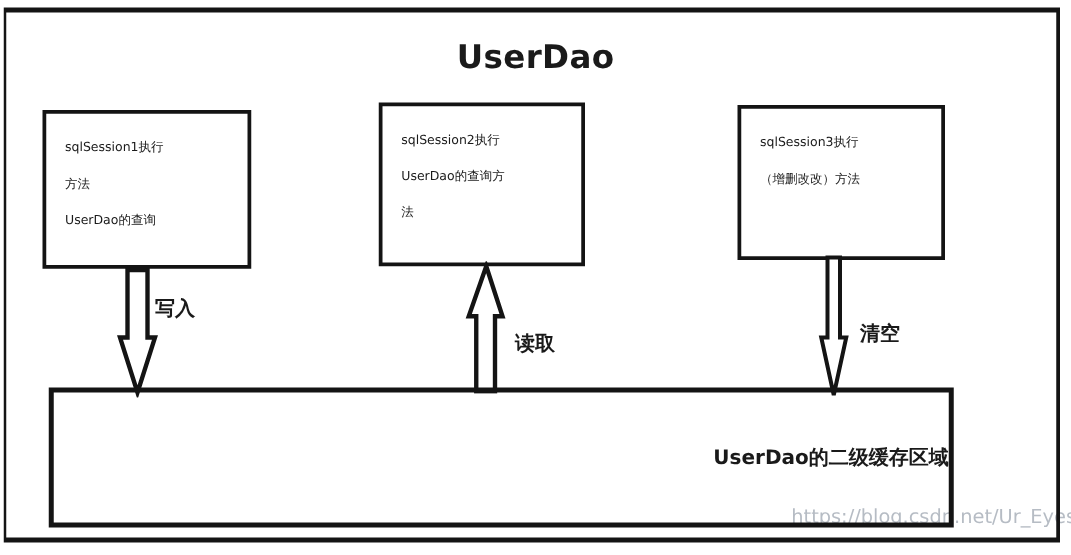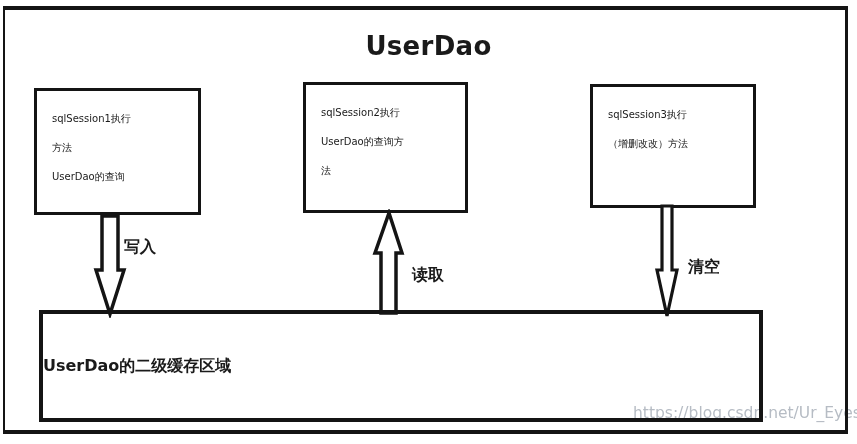--- a/index.html
+++ b/index.html
@@ -48,21 +48,21 @@
   .box-line { display: block; white-space: nowrap; }
   .cache-box {
     position: absolute;
     left: 39px; top: 310px;
     width: 724px; height: 112px;
     border: 4px solid #141414;
     box-sizing: border-box;
     background: transparent;
     display: flex;
     align-items: center;
-    justify-content: flex-start;
+    justify-content: flex-end;
   }
   .cache-label {
     font-size: 16px;
     font-weight: bold;
   }
   .arrow-svg { position: absolute; }
   #arrow-write { left: 89px;  top: 214px; }
   #arrow-read  { left: 368px; top: 209px; }
   #arrow-clear { left: 650px; top: 204px; }
   .arrow-label {

